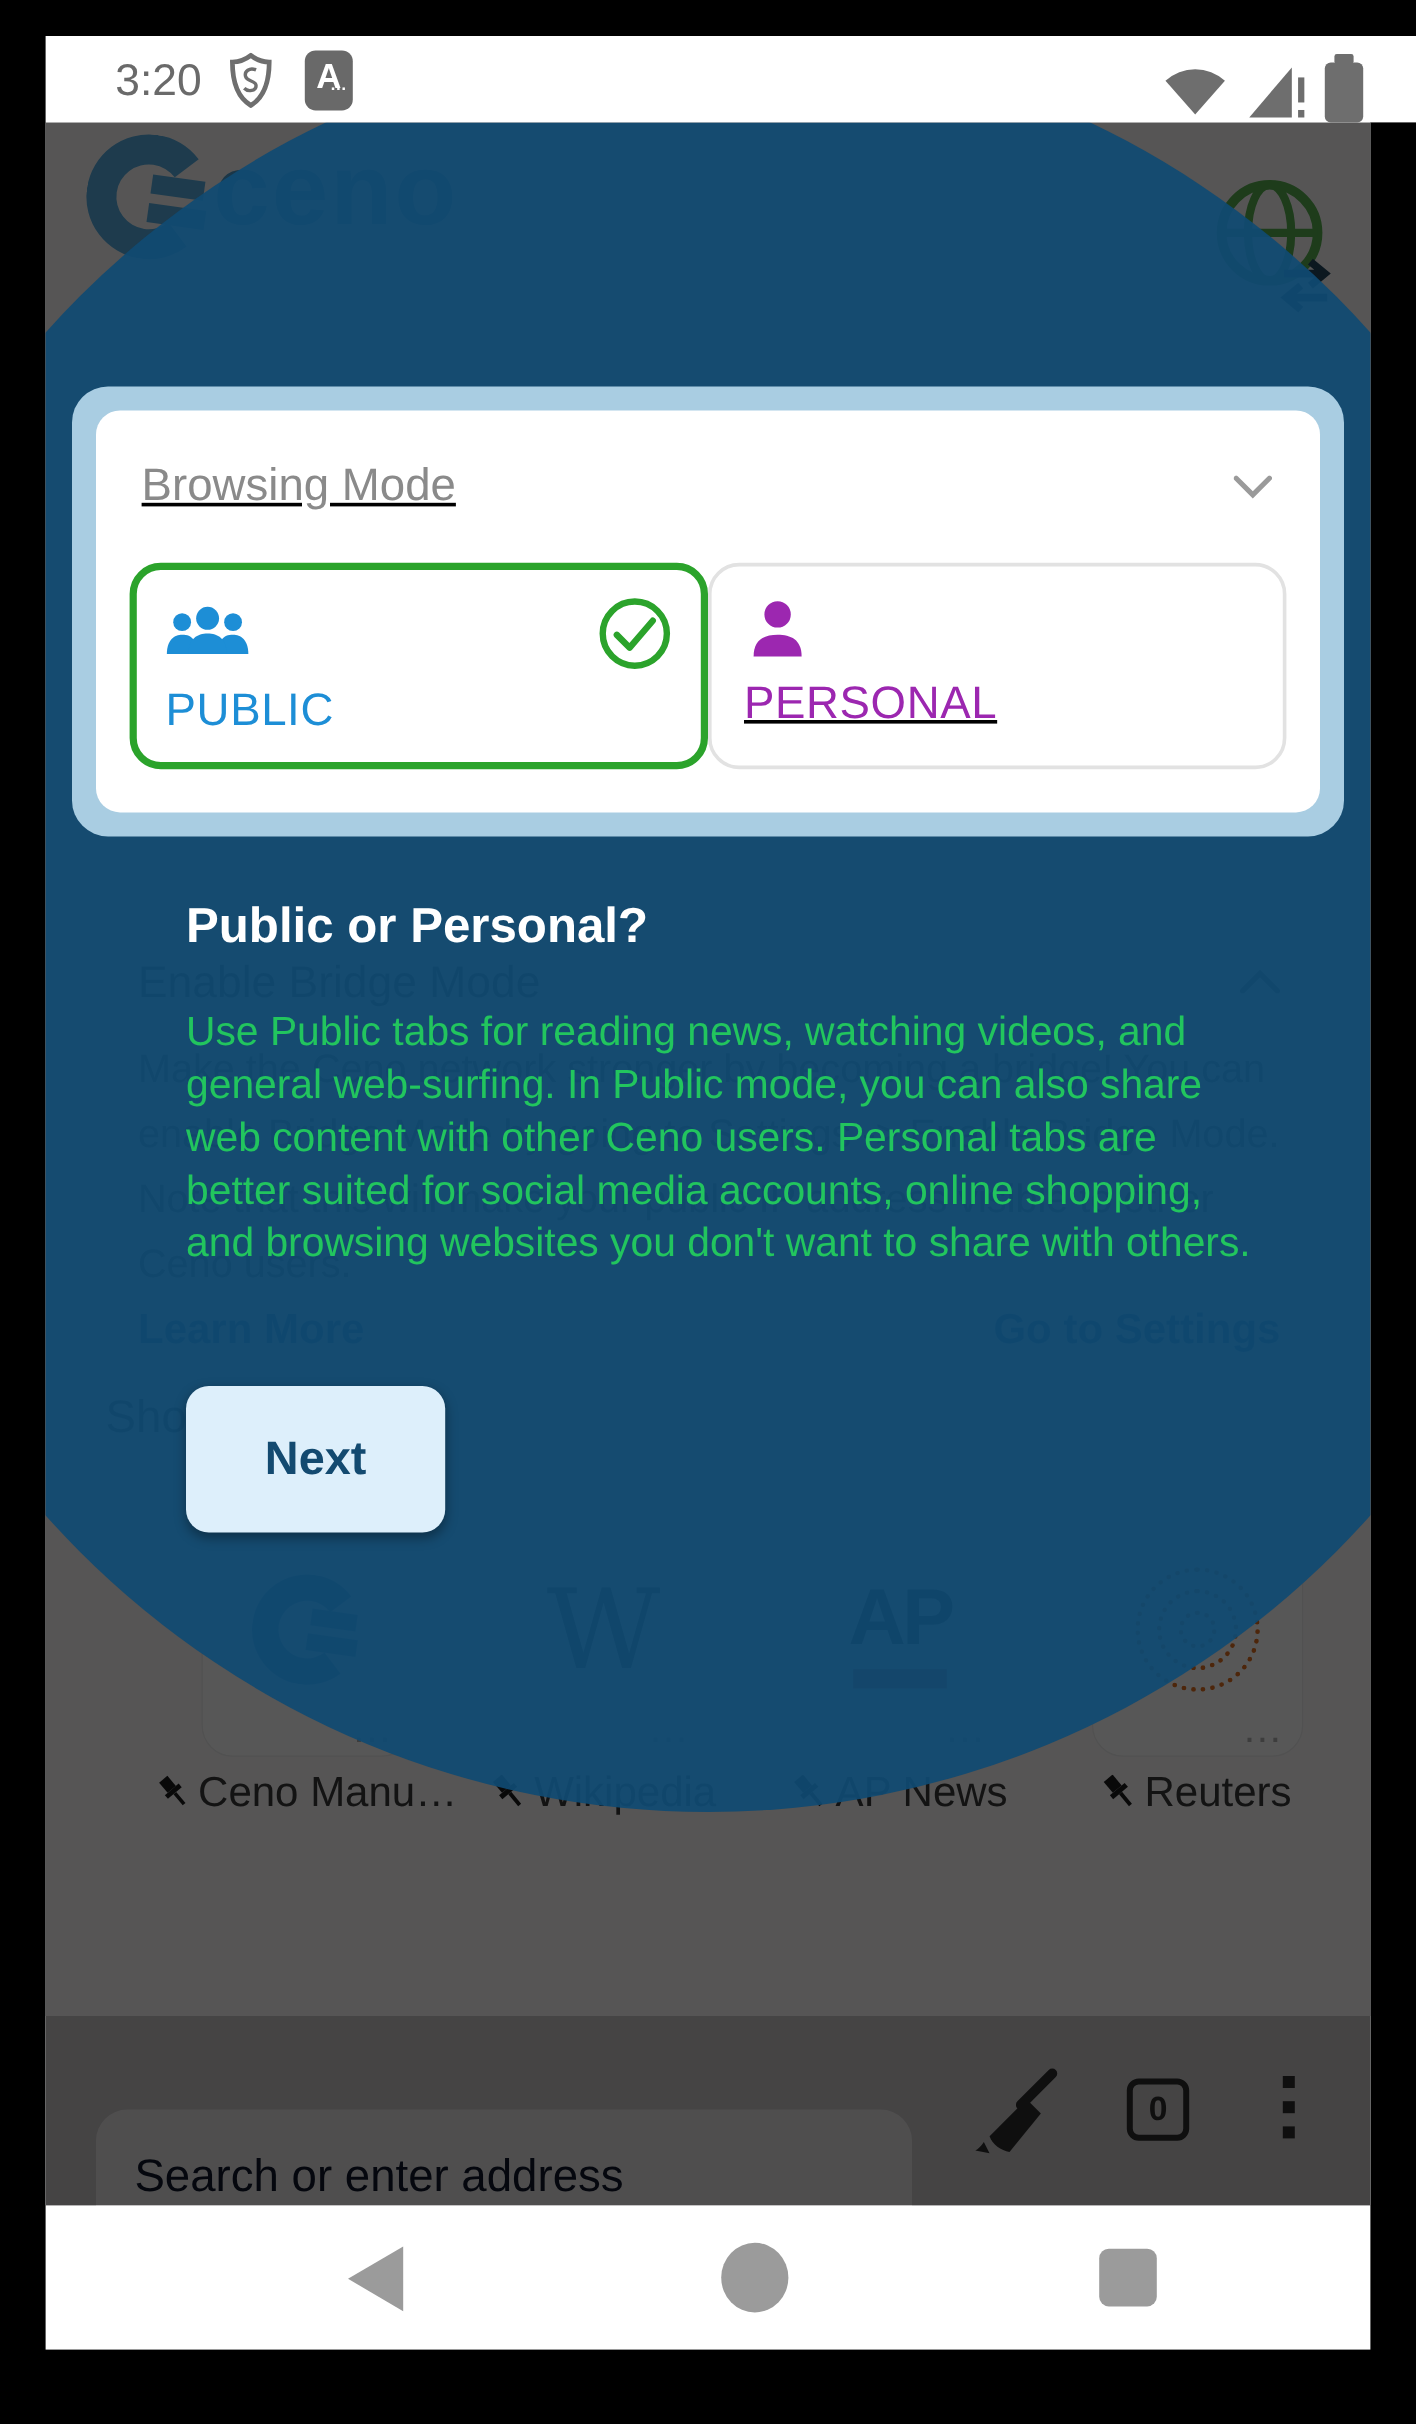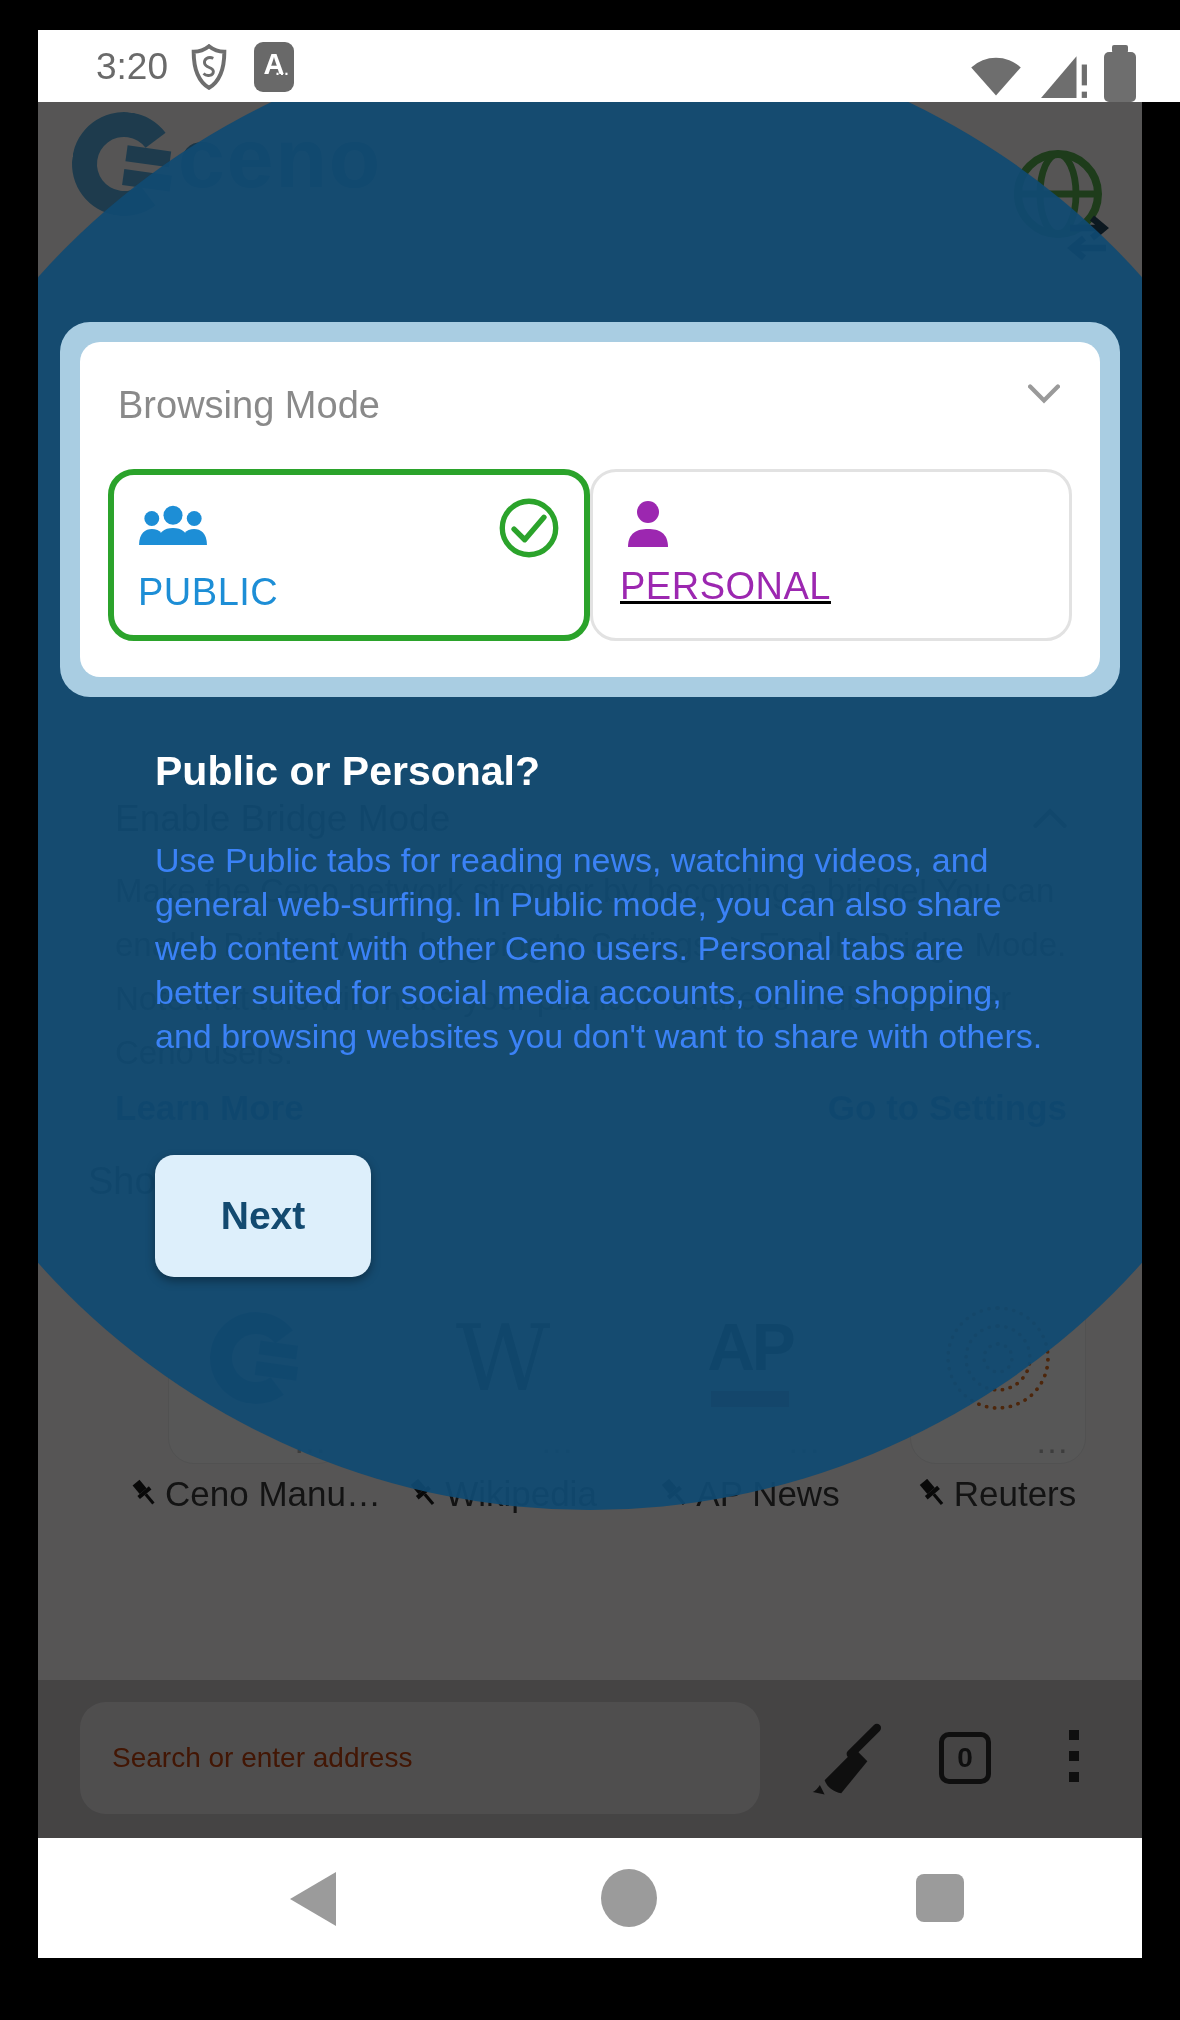--- a/index.html
+++ b/index.html
@@ -48,45 +48,45 @@
   .apbar { width:78px; height:16px; background:#d03030; margin:6px auto 0; }
   .reuters { position:relative; width:104px; height:104px; }
   .reuters div { position:absolute; border-radius:50%; border:4px dotted #e07020; }
   .cmark.tile-c { width:92px; height:92px; border-width:22px; border-right-color:transparent; transform:rotate(8deg); }
 
   .shortcut-label { position:absolute; top:1372px; width:250px; display:flex; align-items:center; justify-content:center;
                     gap:8px; font-size:35px; color:#3a3a3a; white-space:nowrap; }
 
   
   .toolbar-strip { position:absolute; left:0; top:1578px; width:1104px; height:158px; background:#c9c6c7; }
-  .url-field { position:absolute; left:42px; top:1600px; width:680px; height:112px; background:#e7e4e5; border-radius:26px;
-               font-size:28px; color:#c2410c; line-height:112px; padding-left:32px; }
+  .url-field { position:absolute; left:42px; top:1656px; width:680px; height:112px; background:#e7e4e5; border-radius:26px;
+               font-size:38px; color:#0f172a; line-height:112px; padding-left:32px; }
   .broom { position:absolute; left:770px; top:1620px; }
   .tabbox { position:absolute; left:901px; top:1630px; width:52px; height:52px; border:5px solid #2d2d2d; border-radius:10px;
             color:#2d2d2d; font-size:28px; font-weight:bold; text-align:center; line-height:42px; }
   .kebab { position:absolute; left:1031px; top:1628px; display:flex; flex-direction:column; gap:11px; }
   .kebab i { width:10px; height:10px; background:#2d2d2d; display:block; }
 
   
   .panel { position:absolute; left:60px; top:322px; width:1060px; height:375px; background:#a9cde2; border-radius:30px;
            padding:20px; z-index:40; }
   .panel-card { width:100%; height:100%; background:#fff; border-radius:20px; position:relative; }
-  .panel-header { display:flex; justify-content:space-between; padding:42px 40px 0 38px; }
+  .panel-header { display:flex; justify-content:space-between; align-items:center; padding:42px 40px 0 38px;text-decoration:underline; }
   .panel-title { font-size:38px; color:#8a8a8a; }
   .mode-row { display:flex; margin:42px 28px 0; }
   .mode-tile { flex:1; height:172px; border-radius:26px; background:#fff; position:relative; }
   .mode-tile.selected { border:6px solid #2ba32b; padding:22px 24px; }
   .mode-tile.plain { border:3px solid #e2e2e2; padding:25px 27px;text-decoration:underline; }
   .mode-top { display:flex; align-items:center; justify-content:space-between; }
   .mode-label { margin-top:12px; font-size:38px; font-weight:500; letter-spacing:0.5px; }
   .mode-label.pub { color:#1d8ed6; }
   .mode-label.per { color:#9c27b0; }
 
   .tour-heading { position:absolute; left:155px; top:748px; font-size:41px; font-weight:bold; color:#fff; z-index:40;text-align:right; }
-  .tour-body { position:absolute; left:155px; top:838px; width:900px; font-size:34px; line-height:44px; color:#3b82f6; z-index:40; }
+  .tour-body { position:absolute; left:155px; top:838px; width:900px; font-size:34px; line-height:44px; color:#22c55e; z-index:40; }
   .btn-next { position:absolute; left:155px; top:1155px; width:216px; height:122px; background:#ddeffb; border-radius:19px;
               color:#134a70; font-size:39px; font-weight:bold; text-align:center; line-height:122px; z-index:40;
               box-shadow:0 4px 10px rgba(0,0,0,0.35); }
   .btn-exit { position:absolute; left:412px; top:1155px; width:212px; height:122px; border:4px solid #f2f9fe; border-radius:16px;
               color:#f7fbfe; font-size:39px; font-weight:bold; text-align:center; line-height:114px; z-index:40; }
 
   
   #navbar { position:absolute; left:38px; top:1838px; width:1104px; height:120px; background:#fff; z-index:30; }
   .nav-back { position:absolute; left:252px; top:34px; width:0; height:0;
               border-top:27px solid transparent; border-bottom:27px solid transparent; border-right:46px solid #9b9b9b; }

